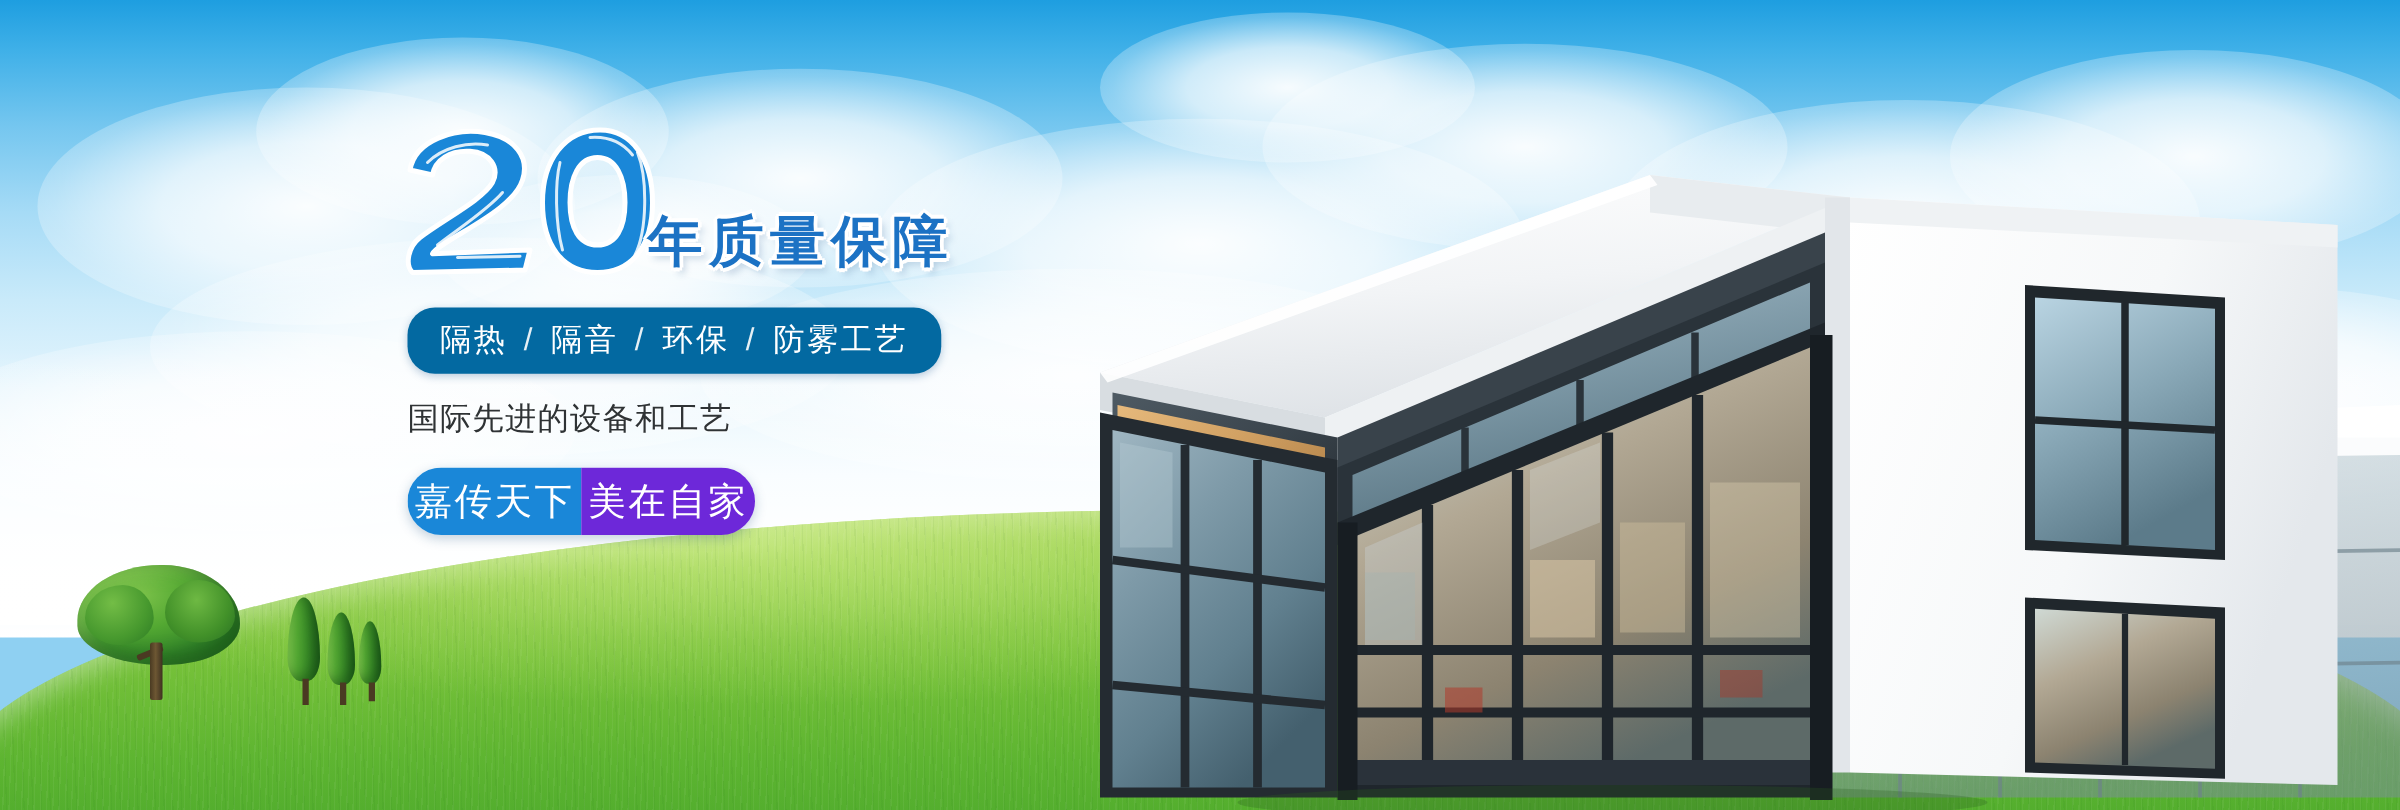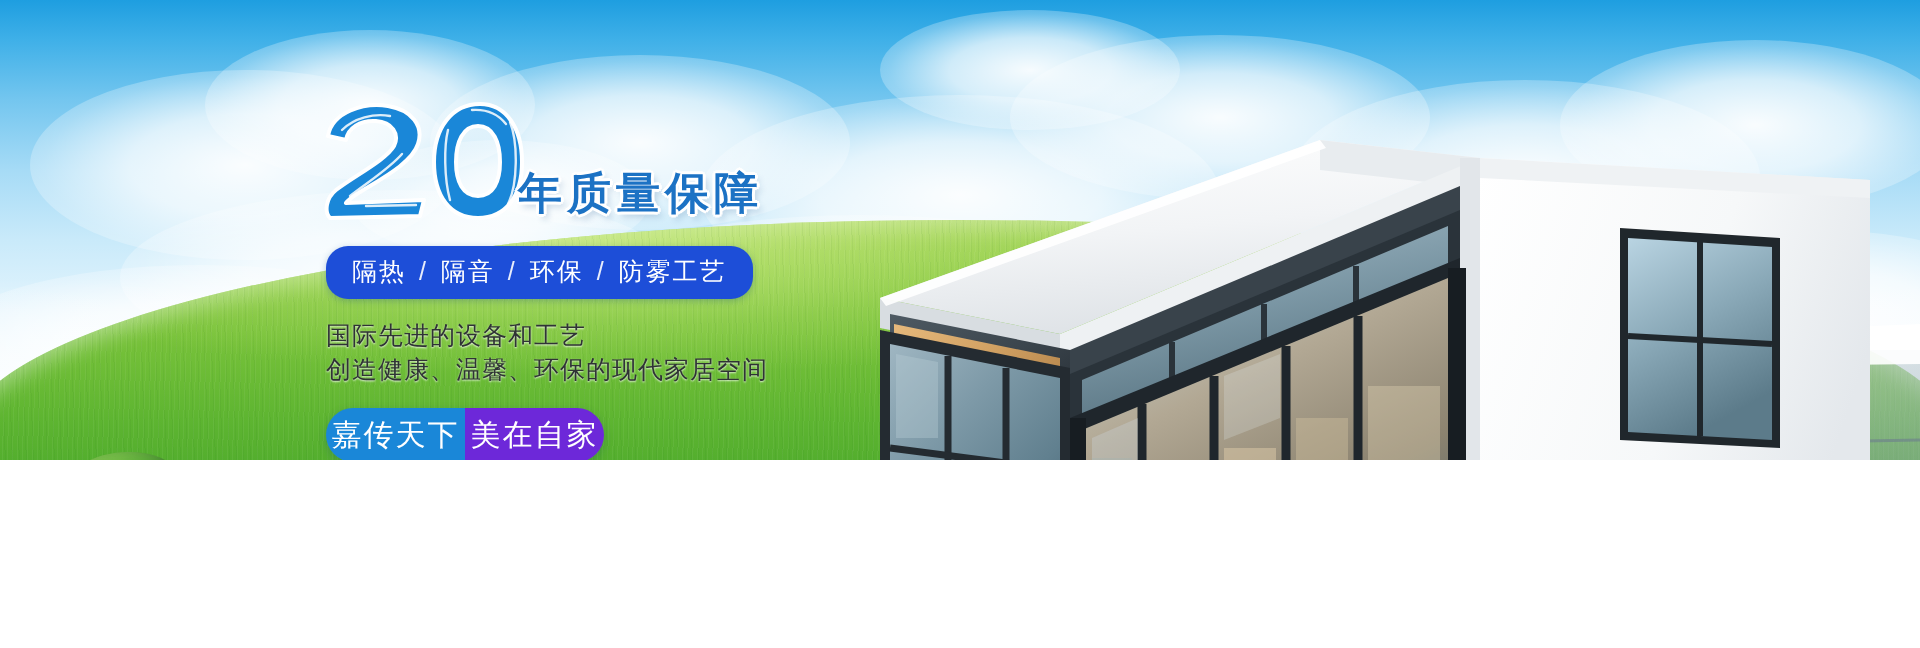--- a/index.html
+++ b/index.html
@@ -7,21 +7,21 @@
     padding: 0;
     background: #ffffff;
   }
   body {
     font-family: "Liberation Sans", "DejaVu Sans", sans-serif;
   }
 
   .banner {
     position: relative;
     width: 1920px;
-    height: 460px;
+    height: 648px;
     overflow: hidden;
     background: #8fd0f2;
   }
 
   
   .sky {
     position: absolute;
     left: 0; top: 0;
     width: 1920px; height: 500px;
     background: linear-gradient(to bottom,
@@ -213,21 +213,21 @@
        0   -3px 0 #ffffff,  0    3px 0 #ffffff,
        4px 5px 6px rgba(20,70,130,0.25);
   }
 
   
   .pill {
     display: inline-block;
     margin-top: 6px;
     margin-left: 8px;
     padding: 9px 26px 11px 26px;
-    background: #1d4ed8;
+    background: #0369a1;
     border-radius: 22px;
     color: #ffffff;
     font-size: 25px;
     letter-spacing: 2px;
     white-space: nowrap;
     box-shadow: 0 2px 7px rgba(10,70,130,0.28);
   }
   .pill .sep { opacity: 0.9; padding: 0 4px; }
 
   
@@ -545,21 +545,20 @@
       <span class="sep">/</span>
       <span>隔音</span>
       <span class="sep">/</span>
       <span>环保</span>
       <span class="sep">/</span>
       <span>防雾工艺</span>
     </div>
 
     <div class="desc">
       <div>国际先进的设备和工艺</div>
-      <div>创造健康、温馨、环保的现代家居空间</div>
     </div>
 
     <div class="cta">
       <div class="cta-left">嘉传天下</div>
       <div class="cta-right">美在自家</div>
     </div>
 
   </div>
 </div>
 

